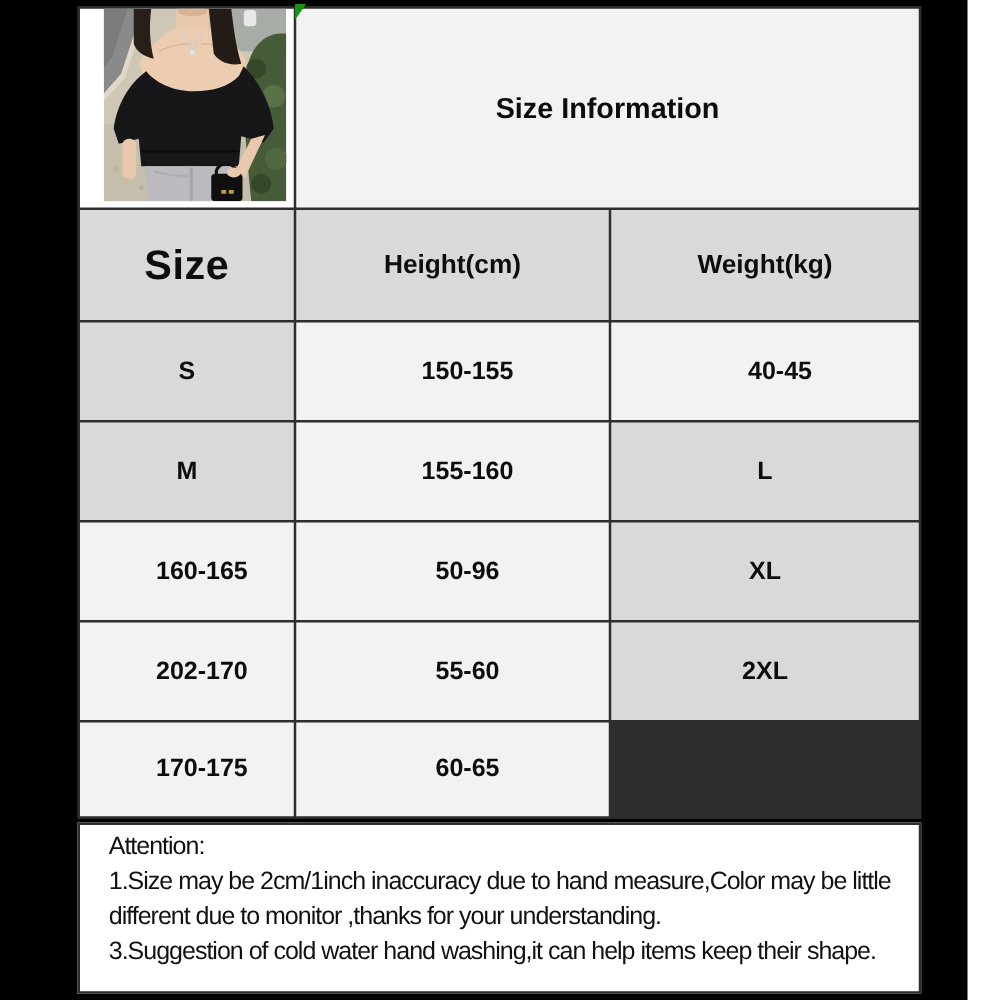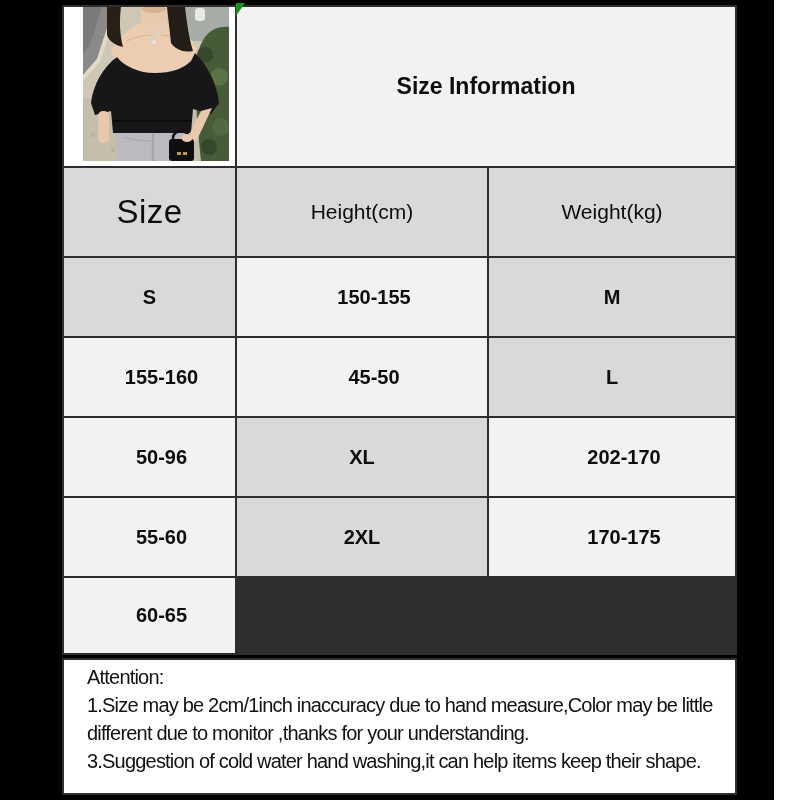--- a/index.html
+++ b/index.html
@@ -29,21 +29,21 @@
     border: 2px solid #2e2e2e;    
   }
   .cell {
     display: flex;
     align-items: center;
     justify-content: center;
     text-align: center;
   }
   .photo-cell   { background: #ffffff; position: relative; }
   .title-cell   { background: #f2f2f2; position: relative; grid-column: 2 / 4; }
-  .head-cell    { background: #d9d9d9; font-weight: 400; font-size: 21px; }
+  .head-cell    { background: #d9d9d9; font-weight: 700; font-size: 21px; }
   .head-cell.size-head { font-size: 33px; letter-spacing: 0.5px; }
   .rowlabel-cell{ background: #d9d9d9; font-weight: 700; font-size: 20px; }
   .value-cell   { background: #f2f2f2; font-weight: 700; font-size: 20px; padding-left: 24px; }
 
   .sheet-title {
     font-weight: 700;
     font-size: 23px;
   }
   .corner-flag {
     position: absolute;
@@ -152,26 +152,27 @@
       <div class="corner-flag"></div>
       <div class="sheet-title">Size Information</div>
     </div>
 
     <div class="cell head-cell size-head">Size</div>
     <div class="cell head-cell">Height(cm)</div>
     <div class="cell head-cell">Weight(kg)</div>
 
     <div class="cell rowlabel-cell">S</div>
     <div class="cell value-cell">150-155</div>
+    <div class="cell value-cell">40-45</div>
 
     <div class="cell rowlabel-cell">M</div>
     <div class="cell value-cell">155-160</div>
-    <div class="cell value-cell">45-50</div>
 
     <div class="cell rowlabel-cell">L</div>
+    <div class="cell value-cell">160-165</div>
     <div class="cell value-cell">50-96</div>
 
     <div class="cell rowlabel-cell">XL</div>
     <div class="cell value-cell">202-170</div>
     <div class="cell value-cell">55-60</div>
 
     <div class="cell rowlabel-cell">2XL</div>
     <div class="cell value-cell">170-175</div>
     <div class="cell value-cell">60-65</div>
 

